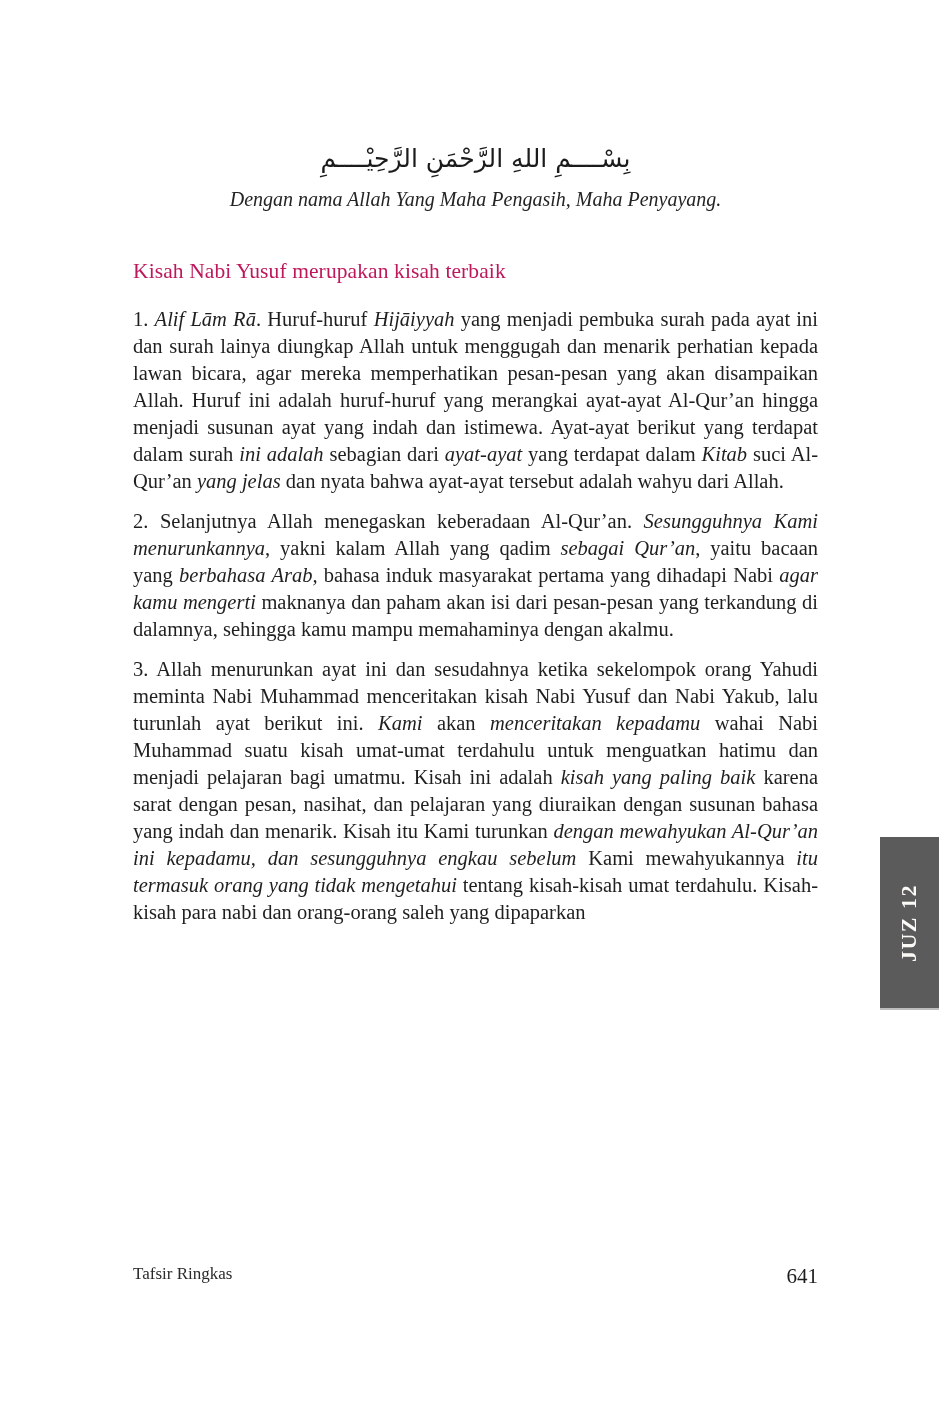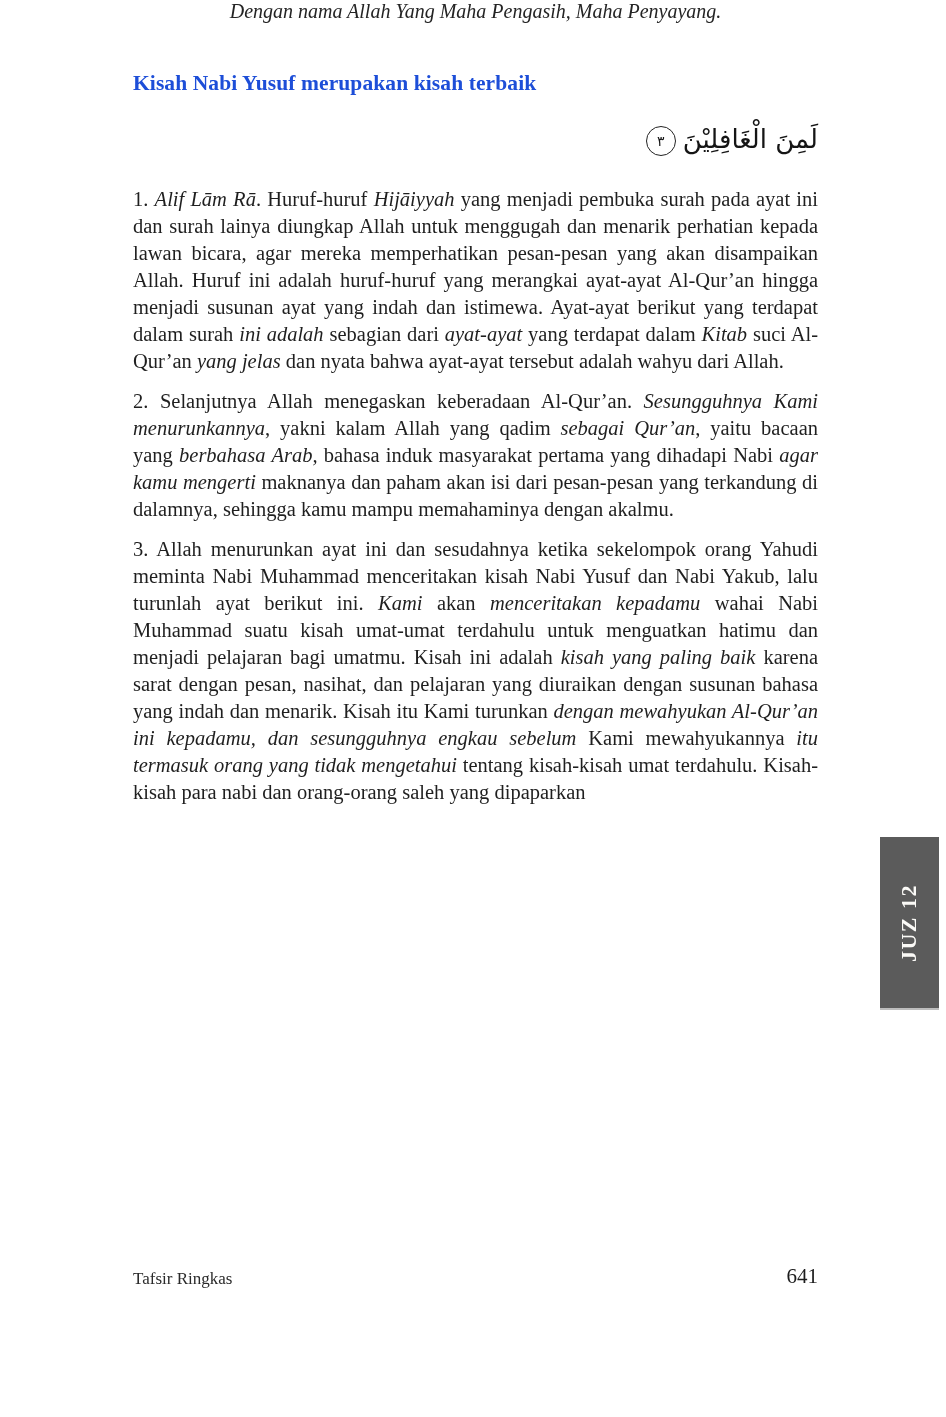--- a/index.html
+++ b/index.html
@@ -24,30 +24,31 @@
   .bismillah {
     margin-top: 140px;
     text-align: center;
     direction: rtl;
     font-family: "DejaVu Sans", sans-serif;
     font-size: 25px;
     line-height: 1.5;
     color: #1b1b1b;
   }
   .bismillah-translation {
+    margin-top: 10px;
     text-align: center;
     font-style: italic;
     font-size: 20px;
     color: #242424;
   }
   .section-heading {
     margin: 48px 0 2px 0;
     font-size: 21.5px;
-    font-weight: bold;
-    color: #1d4ed8;
+    font-weight: normal;
+    color: #be185d;
     letter-spacing: 0.1px;
   }
   .verses {
     margin-top: 18px;
     direction: rtl;
     font-family: "DejaVu Sans", sans-serif;
     font-size: 26px;
     line-height: 50px;
     color: #151515;
   }
@@ -103,42 +104,42 @@
     font-size: 22px;
     letter-spacing: 1.5px;
   }
   .footer {
     position: absolute;
     left: 133px;
     width: 685px;
     top: 1264px;
     display: flex;
     justify-content: space-between;
-    align-items: flex-end;
+    align-items: flex-start;
   }
   .footer .book-title {
     font-size: 17px;
     color: #2a2a2a;
   }
   .footer .page-number {
     font-size: 21px;
     color: #1c1c1c;
   }
 </style>
 </head>
 <body>
 
 <div class="content">
+  <div class="bismillah">بِسْــــمِ اللهِ الرَّحْمَنِ الرَّحِيْــــمِ</div>
 
   <div class="bismillah-translation">Dengan nama Allah Yang Maha Pengasih, Maha Penyayang.</div>
 
   <h2 class="section-heading">Kisah Nabi Yusuf merupakan kisah terbaik</h2>
 
   <div class="verses" id="verses">
-      <div class="verse-line right"><span>لَمِنَ الْغَافِلِيْنَ</span><span class="ayah-marker">٣</span></div>
     </div>
 
   <div class="paragraphs" id="paragraphs">
       <p class="body-para"><span>1. </span><em>Alif Lām Rā</em><span>. Huruf-huruf </span><em>Hijāiyyah</em><span> yang menjadi pembuka surah pada ayat ini dan surah lainya diungkap Allah untuk menggugah dan menarik perhatian kepada lawan bicara, agar mereka memperhatikan pesan-pesan yang akan disampaikan Allah. Huruf ini adalah huruf-huruf yang merangkai ayat-ayat Al-Qur’an hingga menjadi susunan ayat yang indah dan istimewa. Ayat-ayat berikut yang terdapat dalam surah </span><em>ini adalah</em><span> sebagian dari </span><em>ayat-ayat</em><span> yang terdapat dalam </span><em>Kitab</em><span> suci Al-Qur’an </span><em>yang jelas</em><span> dan nyata bahwa ayat-ayat tersebut adalah wahyu dari Allah.</span></p>
       <p class="body-para"><span>2. Selanjutnya Allah menegaskan keberadaan Al-Qur’an. </span><em>Sesungguhnya Kami menurunkannya</em><span>, yakni kalam Allah yang qadim </span><em>sebagai Qur’an</em><span>, yaitu bacaan yang </span><em>berbahasa Arab,</em><span> bahasa induk masyarakat pertama yang dihadapi Nabi </span><em>agar kamu mengerti</em><span> maknanya dan paham akan isi dari pesan-pesan yang terkandung di dalamnya, sehingga kamu mampu memahaminya dengan akalmu.</span></p>
       <p class="body-para"><span>3. Allah menurunkan ayat ini dan sesudahnya ketika sekelompok orang Yahudi meminta Nabi Muhammad menceritakan kisah Nabi Yusuf dan Nabi Yakub, lalu turunlah ayat berikut ini. </span><em>Kami</em><span> akan </span><em>menceritakan kepadamu</em><span> wahai Nabi Muhammad suatu kisah umat-umat terdahulu untuk menguatkan hatimu dan menjadi pelajaran bagi umatmu. Kisah ini adalah </span><em>kisah yang paling baik</em><span> karena sarat dengan pesan, nasihat, dan pelajaran yang diuraikan dengan susunan bahasa yang indah dan menarik. Kisah itu Kami turunkan </span><em>dengan mewahyukan Al-Qur’an ini kepadamu, dan sesungguhnya engkau sebelum</em><span> Kami mewahyukannya </span><em>itu termasuk orang yang tidak mengetahui</em><span> tentang kisah-kisah umat terdahulu. Kisah-kisah para nabi dan orang-orang saleh yang dipaparkan</span></p>
     </div>
 </div>
 
 <div class="juz-tab" style="background: rgb(91, 91, 91); color: rgb(251, 250, 247);">

